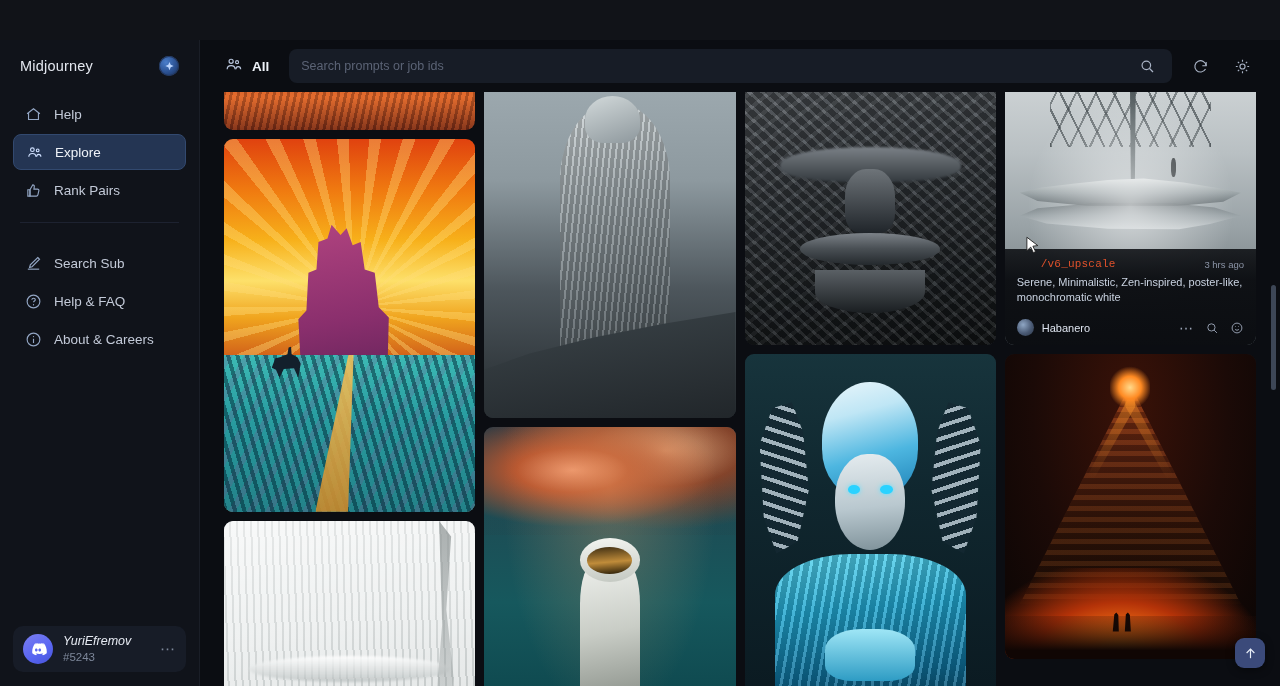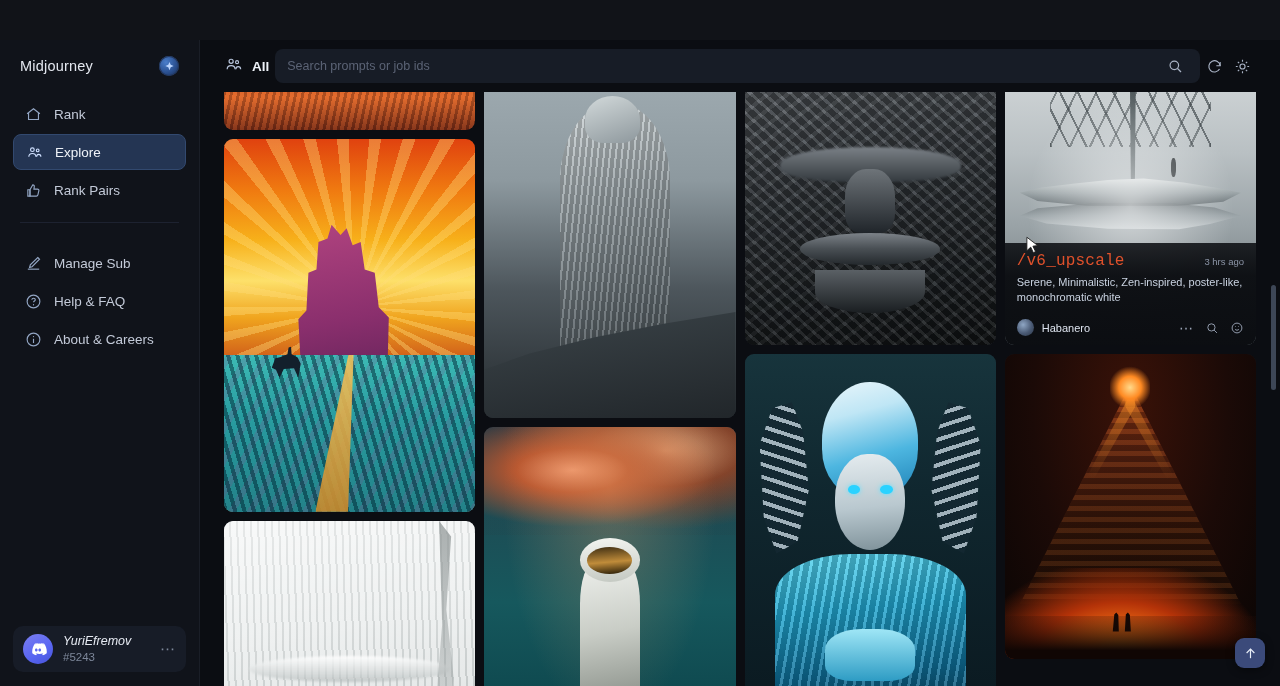--- a/index.html
+++ b/index.html
@@ -91,21 +91,21 @@
   .user-more { margin-left: auto; color: #7d879a; font-size: 15px; letter-spacing: 1px; }
 
   
   .main {
     position: absolute; left: 200px; top: 40px;
     width: 1080px; height: 646px; background: #0b0d12;
   }
 
   .topbar {
     position: absolute; left: 0; top: 0; width: 1080px; height: 52px;
-    display: flex; align-items: center; padding: 0 24px 0 24px; gap: 0;
+    display: flex; align-items: center; padding: 0 24px 0 24px; gap: 14px;
     z-index: 20; background: #0b0d12;
   }
   .filter-pill { display: flex; align-items: center; gap: 9px; cursor: pointer; padding-right: 6px;}
   .filter-pill .ico svg { width: 19px; height: 19px; stroke: #b9c6dd; fill: none; stroke-width: 1.5; }
   .filter-label { font-size: 13.5px; color: #eef2f8; font-weight: bold; }
 
   .search-wrap {
     flex: 1; height: 34px; background: #171c26; border-radius: 8px;
     display: flex; align-items: center; padding: 0 12px; position: relative;
   }
@@ -284,21 +284,21 @@
   .art-astro .glow { position:absolute; inset:0;
      background: radial-gradient(ellipse at 50% 18%, rgba(255,180,120,.28) 0%, rgba(0,0,0,0) 60%); }
 
   
   .overlay {
     position: absolute; left: 0; right: 0; bottom: 0;
     background: linear-gradient(180deg, rgba(10,12,16,.86) 0%, rgba(10,12,16,.96) 32%, rgba(10,12,16,.98) 100%);
     padding: 9px 12px 9px 12px;
   }
   .ov-top { display:flex; align-items:center; justify-content:space-between; margin-bottom:5px; }
-  .ov-tag { font-size: 16px; color: #e0512b; font-family: "Liberation Mono", monospace; letter-spacing:.2px; }
+  .ov-tag { font-size: 11px; color: #e0512b; font-family: "Liberation Mono", monospace; letter-spacing:.2px;margin-left:24px; }
   .ov-time { font-size: 9.5px; color: #8b94a6; }
   .ov-prompt { font-size: 11px; line-height: 1.36; color: #c9d2e0; margin-bottom: 8px; }
   .ov-foot { display:flex; align-items:center; gap:8px;margin-top:14px; }
   .ov-avatar { width:17px; height:17px; border-radius:50%;
      background: radial-gradient(circle at 36% 34%, #8fa6c4 0%, #4a5a74 55%, #2a3444 100%); flex:0 0 17px; }
   .ov-user { font-size: 11px; color: #dde3ee; }
   .ov-actions { margin-left:auto; display:flex; align-items:center; gap:11px; }
   .ov-actions .a { color:#9aa4b6; display:flex; align-items:center; justify-content:center; cursor:pointer; }
   .ov-actions .a svg { width:14px; height:14px; stroke:#9aa4b6; fill:none; stroke-width:1.6; }
   .ov-dots { font-size: 14px; color:#9aa4b6; letter-spacing:1px; line-height:8px; }
@@ -339,21 +339,21 @@
     </div>
 
     <nav class="nav-group">
       <div class="nav-item">
         <span class="ico">
           <svg viewBox="0 0 24 24">
               <path d="M3 11l9-7 9 7"></path>
               <path d="M5 10v9h14v-9"></path>
             </svg>
         </span>
-        <span>Rank</span>
+        <span>Help</span>
       </div>
 
       <div class="nav-item active">
         <span class="ico">
           <svg viewBox="0 0 24 24">
               <circle cx="9" cy="8" r="2.6"></circle>
               <circle cx="16.5" cy="9" r="1.9"></circle>
               <path d="M4 18c0-2.8 2.2-4.6 5-4.6s5 1.8 5 4.6"></path>
               <path d="M15 18c0-2.1 1.3-3.4 3-3.4s3 1.3 3 3.4"></path>
             </svg>
@@ -375,21 +375,21 @@
     <div class="divider"></div>
 
     <nav class="nav-group">
       <div class="nav-item">
         <span class="ico">
           <svg viewBox="0 0 24 24">
               <path d="M18 3.5l2.5 2.5L10 16.5 6.5 17.5 7.5 14z"></path>
               <path d="M4 20h16"></path>
             </svg>
         </span>
-        <span>Manage Sub</span>
+        <span>Search Sub</span>
       </div>
 
       <div class="nav-item">
         <span class="ico">
           <svg viewBox="0 0 24 24">
               <circle cx="12" cy="12" r="9"></circle>
               <path d="M9.6 9.5c.2-1.3 1.2-2.1 2.5-2.1 1.4 0 2.4.9 2.4 2.1 0 1.9-2.3 1.8-2.4 3.6"></path>
               <circle cx="12" cy="16.6" r=".9" fill="#93a6c4" stroke="none"></circle>
             </svg>
         </span>

